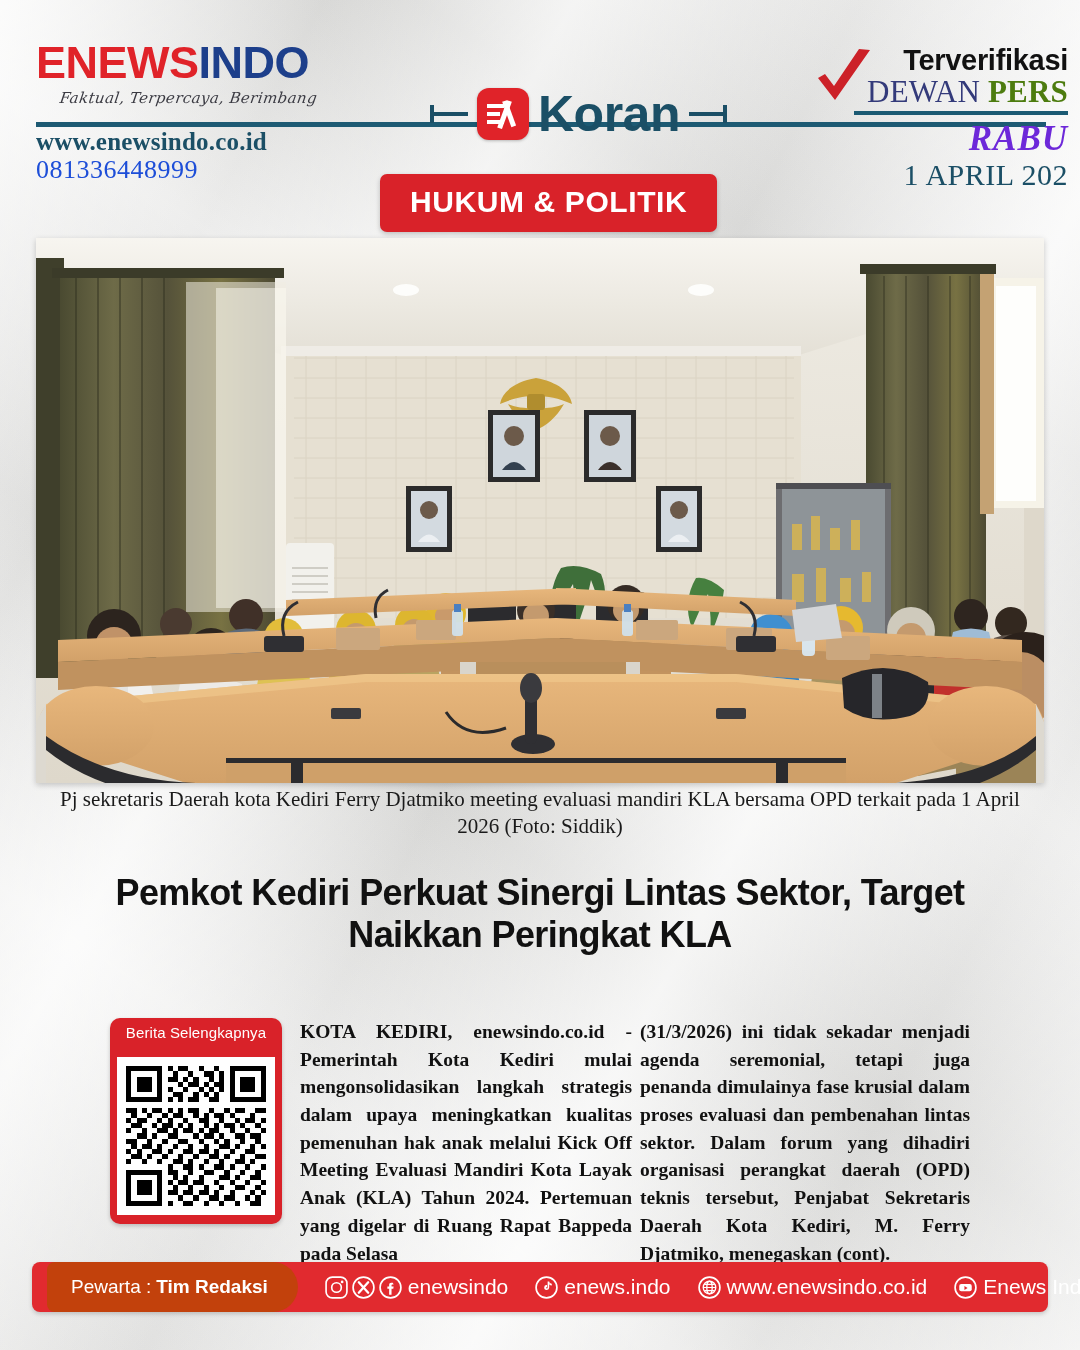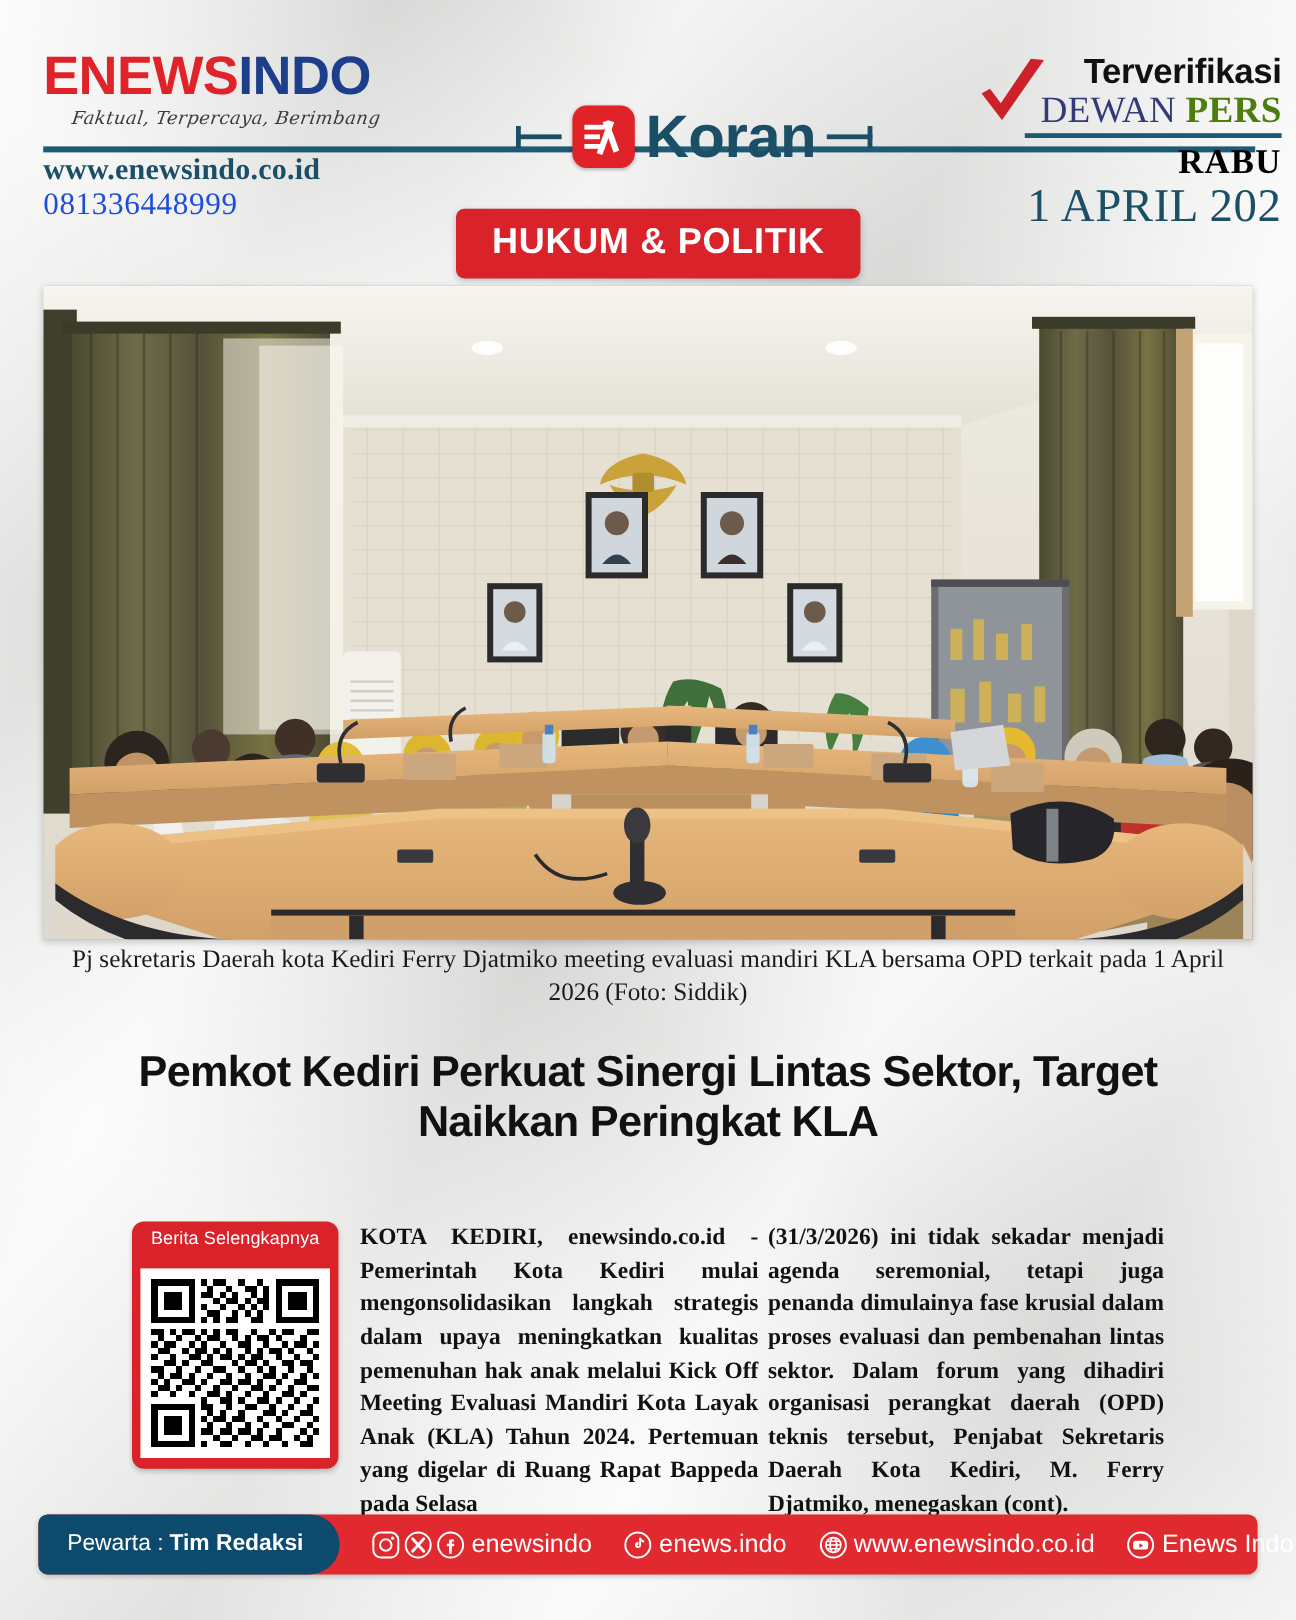--- a/index.html
+++ b/index.html
@@ -56,23 +56,23 @@
 
   
   .dewan{position:absolute;right:12px;top:46px;text-align:right;}
   .dewan-row{position:relative;display:inline-block;}
   .check{position:absolute;left:-52px;top:2px;width:58px;height:62px;}
   .dp1{font-size:29px;font-weight:bold;color:#111;line-height:1.02;letter-spacing:-.3px;}
   .dp2{font-family:"Liberation Serif", serif;font-size:31px;line-height:1.05;letter-spacing:.2px;}
   .dp2 .a{color:#333a7a;font-weight:normal;}
   .dp2 .b{color:#4d7c0f;font-weight:bold;text-align:right;}
   .dewan-rule{width:214px;height:4px;background:#1b5a73;margin:3px 0 0 auto;}
-  .dayname{font-family:"Liberation Serif", serif;font-weight:bold;font-size:29px;color:#000000;
-           letter-spacing:1px;margin-top:4px;}
-  .datetxt{font-family:"Liberation Serif", serif;font-size:39px;color:#1b4f66;letter-spacing:.5px;line-height:1.05;}
+  .dayname{font-family:"Liberation Serif", serif;font-weight:bold;font-size:35px;color:#6d28d9;
+           letter-spacing:1px;margin-top:4px;font-style:italic;}
+  .datetxt{font-family:"Liberation Serif", serif;font-size:30px;color:#1b4f66;letter-spacing:.5px;line-height:1.05;}
 
   
   .cat{position:absolute;left:380px;top:174px;background:#d92229;color:#fff;
        font-size:30px;font-weight:bold;letter-spacing:.6px;
        padding:11px 30px 13px;border-radius:7px;box-shadow:0 2px 5px rgba(0,0,0,.22);}
 
   
   .photo{position:absolute;left:36px;top:238px;width:1008px;height:545px;overflow:hidden;
          background:#c9c2b6;box-shadow:0 2px 6px rgba(0,0,0,.2);}
   .photo svg{display:block;width:100%;height:100%;}
@@ -94,22 +94,22 @@
   .col{position:absolute;top:1018px;font-family:"Liberation Serif", serif;
        font-weight:bold;font-size:19.5px;line-height:1.42;color:#111;
        text-align:justify;}
   .col.c1{left:300px;width:332px;}
   .col.c2{left:640px;width:330px;}
 
   
   .footer{position:absolute;left:32px;top:1262px;width:1016px;height:50px;
           background:#e12a2f;border-radius:8px;display:flex;align-items:center;
           box-shadow:0 2px 4px rgba(0,0,0,.18);}
-  .pewarta{background:#0c4a6e;color:#fff;height:50px;border-radius:8px 26px 26px 8px;
-           display:flex;align-items:center;padding:0 30px 0 24px;font-size:19px;white-space:nowrap;}
+  .pewarta{background:#c2410c;color:#fff;height:50px;border-radius:8px 26px 26px 8px;
+           display:flex;align-items:center;padding:0 30px 0 24px;font-size:19px;white-space:nowrap;margin-left:15px;}
   .pewarta b{margin-left:5px;}
   .fgroup{display:flex;align-items:center;color:#fff;font-size:21px;margin-left:26px;white-space:nowrap;}
   .fgroup .ic{margin-right:2px;display:inline-flex;}
   .fgroup .txt{margin-left:3px;}
   .ic svg{display:block;}
 </style>
 </head>
 <body>
 
 <div class="paper-bg"></div>

